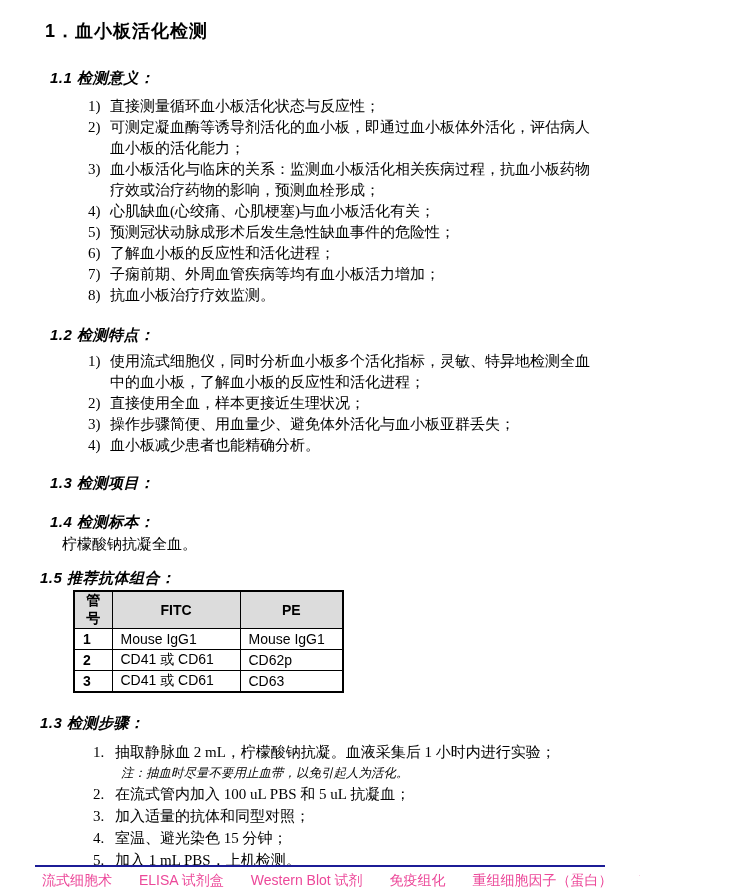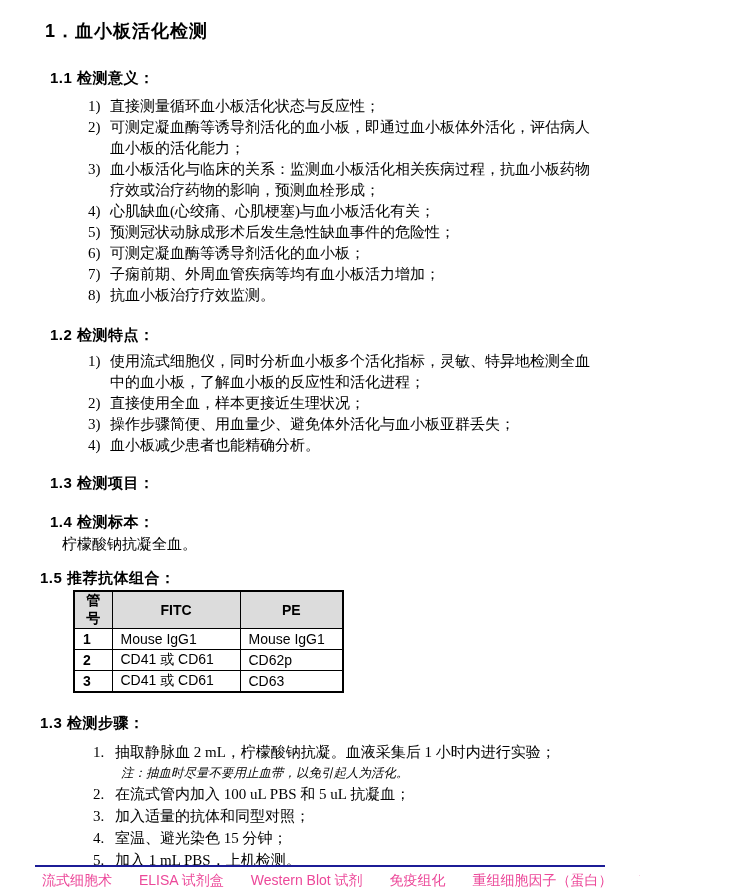--- a/index.html
+++ b/index.html
@@ -17,20 +17,21 @@
     margin:0;
     font-family:"Liberation Sans","DejaVu Sans",sans-serif;
     font-size:18px;line-height:22px;font-weight:bold;
     letter-spacing:1px;
   }
   h2.sec{
     margin:0;
     font-family:"Liberation Sans","DejaVu Sans",sans-serif;
     font-size:15px;line-height:20px;font-weight:bold;
     letter-spacing:0.5px;
+    font-style:italic;
   }
   
   .s11 h2{margin-top:26px;margin-left:5px;}
   .s12 h2{margin-top:19px;margin-left:5px;}
   .s13 h2{margin-top:17px;margin-left:5px;}
   .s14 h2{margin-top:19px;margin-left:5px;}
   .s15 h2{margin-top:13px;margin-left:-5px;}
   .s16 h2{margin-top:20px;margin-left:-5px;}
 
   .list{margin-top:8px;}
@@ -127,21 +128,21 @@
         <div class="li">
             <span class="num">4)</span>
             <span class="txt">心肌缺血(心绞痛、心肌梗塞)与血小板活化有关；</span>
           </div>
         <div class="li">
             <span class="num">5)</span>
             <span class="txt">预测冠状动脉成形术后发生急性缺血事件的危险性；</span>
           </div>
         <div class="li">
             <span class="num">6)</span>
-            <span class="txt">可测定凝血酶等诱导剂活化的血小板；</span>
+            <span class="txt">了解血小板的反应性和活化进程；</span>
           </div>
         <div class="li">
             <span class="num">7)</span>
             <span class="txt">子痫前期、外周血管疾病等均有血小板活力增加；</span>
           </div>
         <div class="li">
             <span class="num">8)</span>
             <span class="txt">抗血小板治疗疗效监测。</span>
           </div>
       </div>

